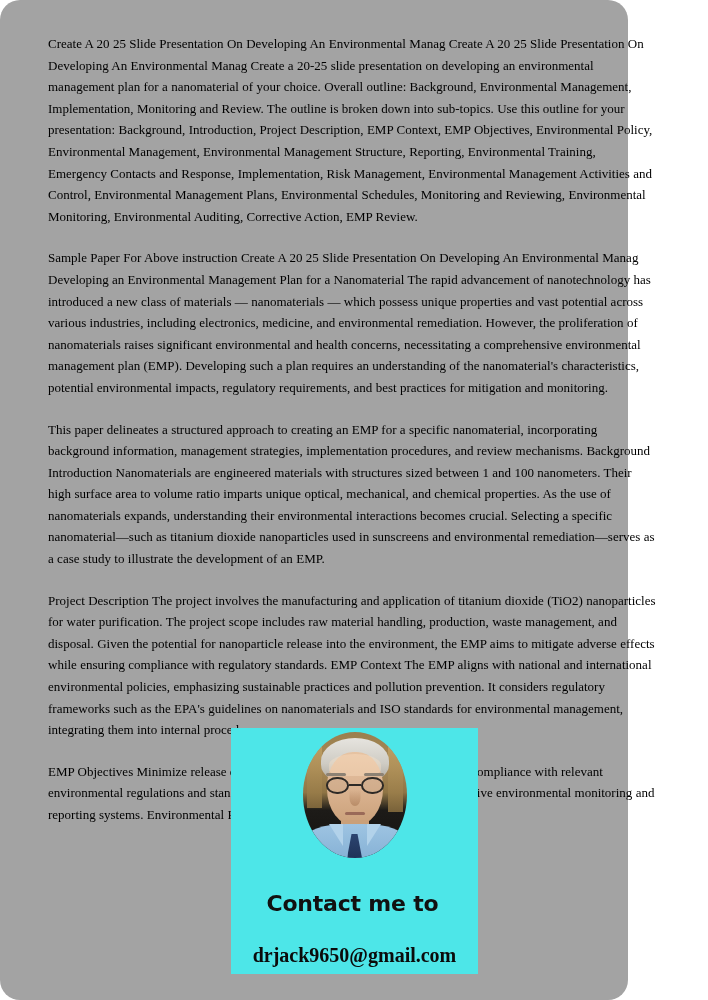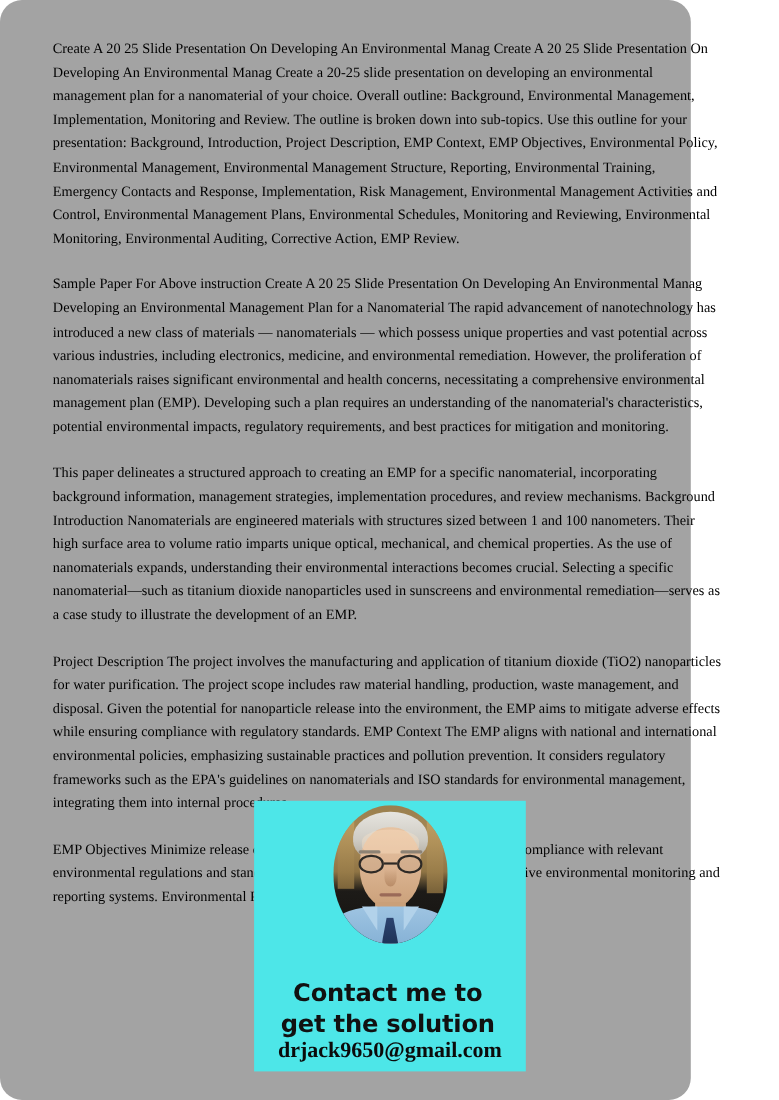--- a/index.html
+++ b/index.html
@@ -243,20 +243,19 @@
       <div class="mouth"></div>
       <div class="neck"></div>
       <div class="shirt"></div>
       <div class="collar-l"></div>
       <div class="collar-r"></div>
       <div class="tie"></div>
     </div>
 
     <div id="promo-text-block">
       <div class="promo-line">Contact me to</div>
-      <div class="promo-line">get the solution</div>
     </div>
 
     <div id="promo-email">drjack9650@gmail.com</div>
 
   </div>
 
 </div>
 
 </body></html>

